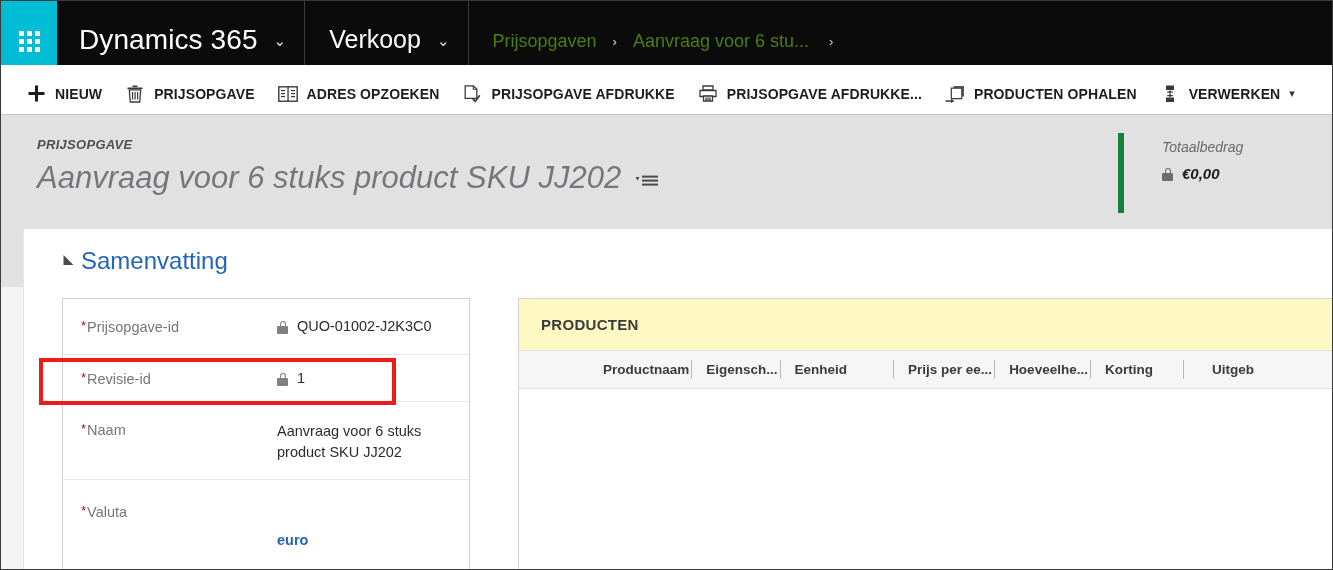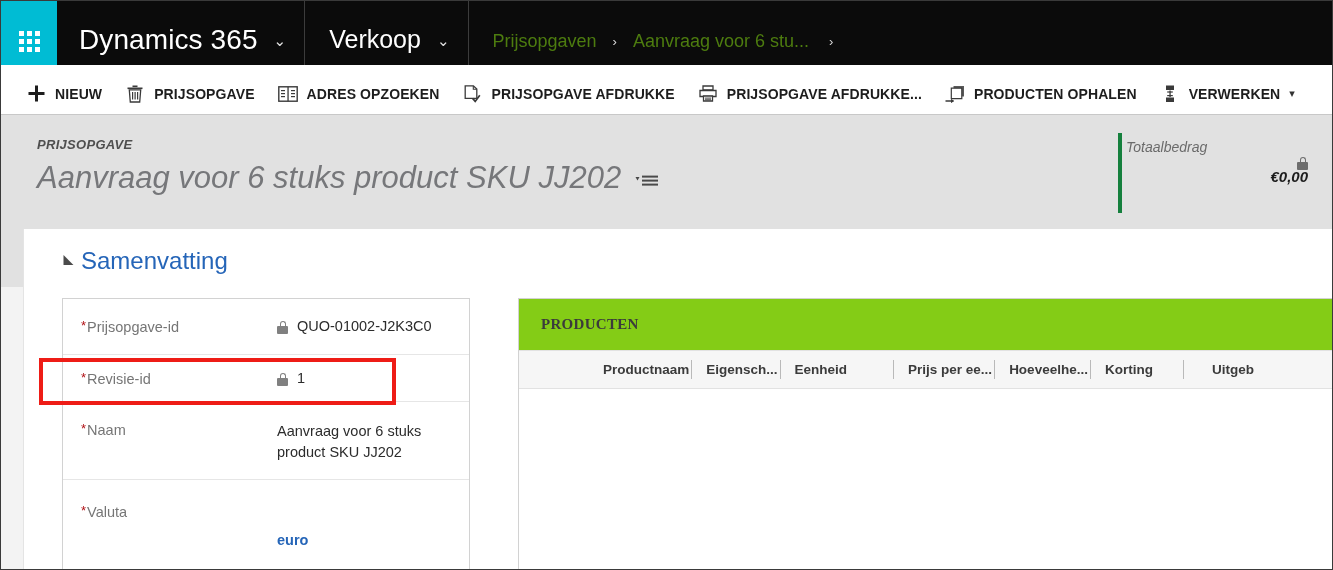--- a/index.html
+++ b/index.html
@@ -199,33 +199,33 @@
     display: inline-flex;
     align-items: center;
     cursor: pointer;
     padding-top: 6px;
   }
   .hdr-right {
     position: absolute;
     right: 26px; top: 18px;
     width: 190px;
     height: 80px;
-    border-left: 4px solid #15803d;
-    padding-left: 4px;
+    border-left: 6px solid #15803d;
+    padding-left: 38px;
     box-sizing: border-box;
   }
   .hdr-right-label {
     font-size: 14px;
     color: #6b6b6b;
     margin-top: 6px;
   }
   .hdr-right-value-row {
     display: flex;
-    align-items: flex-end;
-    flex-direction: column;
+    align-items: center;
+    margin-top: 10px;
   }
   .hdr-right-value {
     font-size: 15px;
     font-weight: bold;
     color: #1d1d1d;
     margin-left: 9px;
   }
 
   
   .body-area {
@@ -358,31 +358,30 @@
     position: absolute;
     left: 494px; top: 69px;
     right: 0; height: 271px;
     border-left: 1px solid #d2d2d2;
     border-top: 1px solid #d2d2d2;
     background: #ffffff;
     box-sizing: border-box;
   }
   .prod-title {
     height: 52px;
-    background: #84cc16;
+    background: #fef9c3;
     border-bottom: 1px solid #e2e2e2;
     display: flex;
     align-items: center;
     padding-left: 22px;
     font-size: 15px;
     font-weight: bold;
     color: #3b3b3b;
     letter-spacing: 0.3px;
     box-sizing: border-box;
-    font-family: Liberation Serif, serif;
   }
   .prod-colrow {
     height: 38px;
     background: #f6f6f6;
     border-bottom: 1px solid #e2e2e2;
     display: flex;
     align-items: center;
     box-sizing: border-box;
     overflow: hidden;
     white-space: nowrap;

